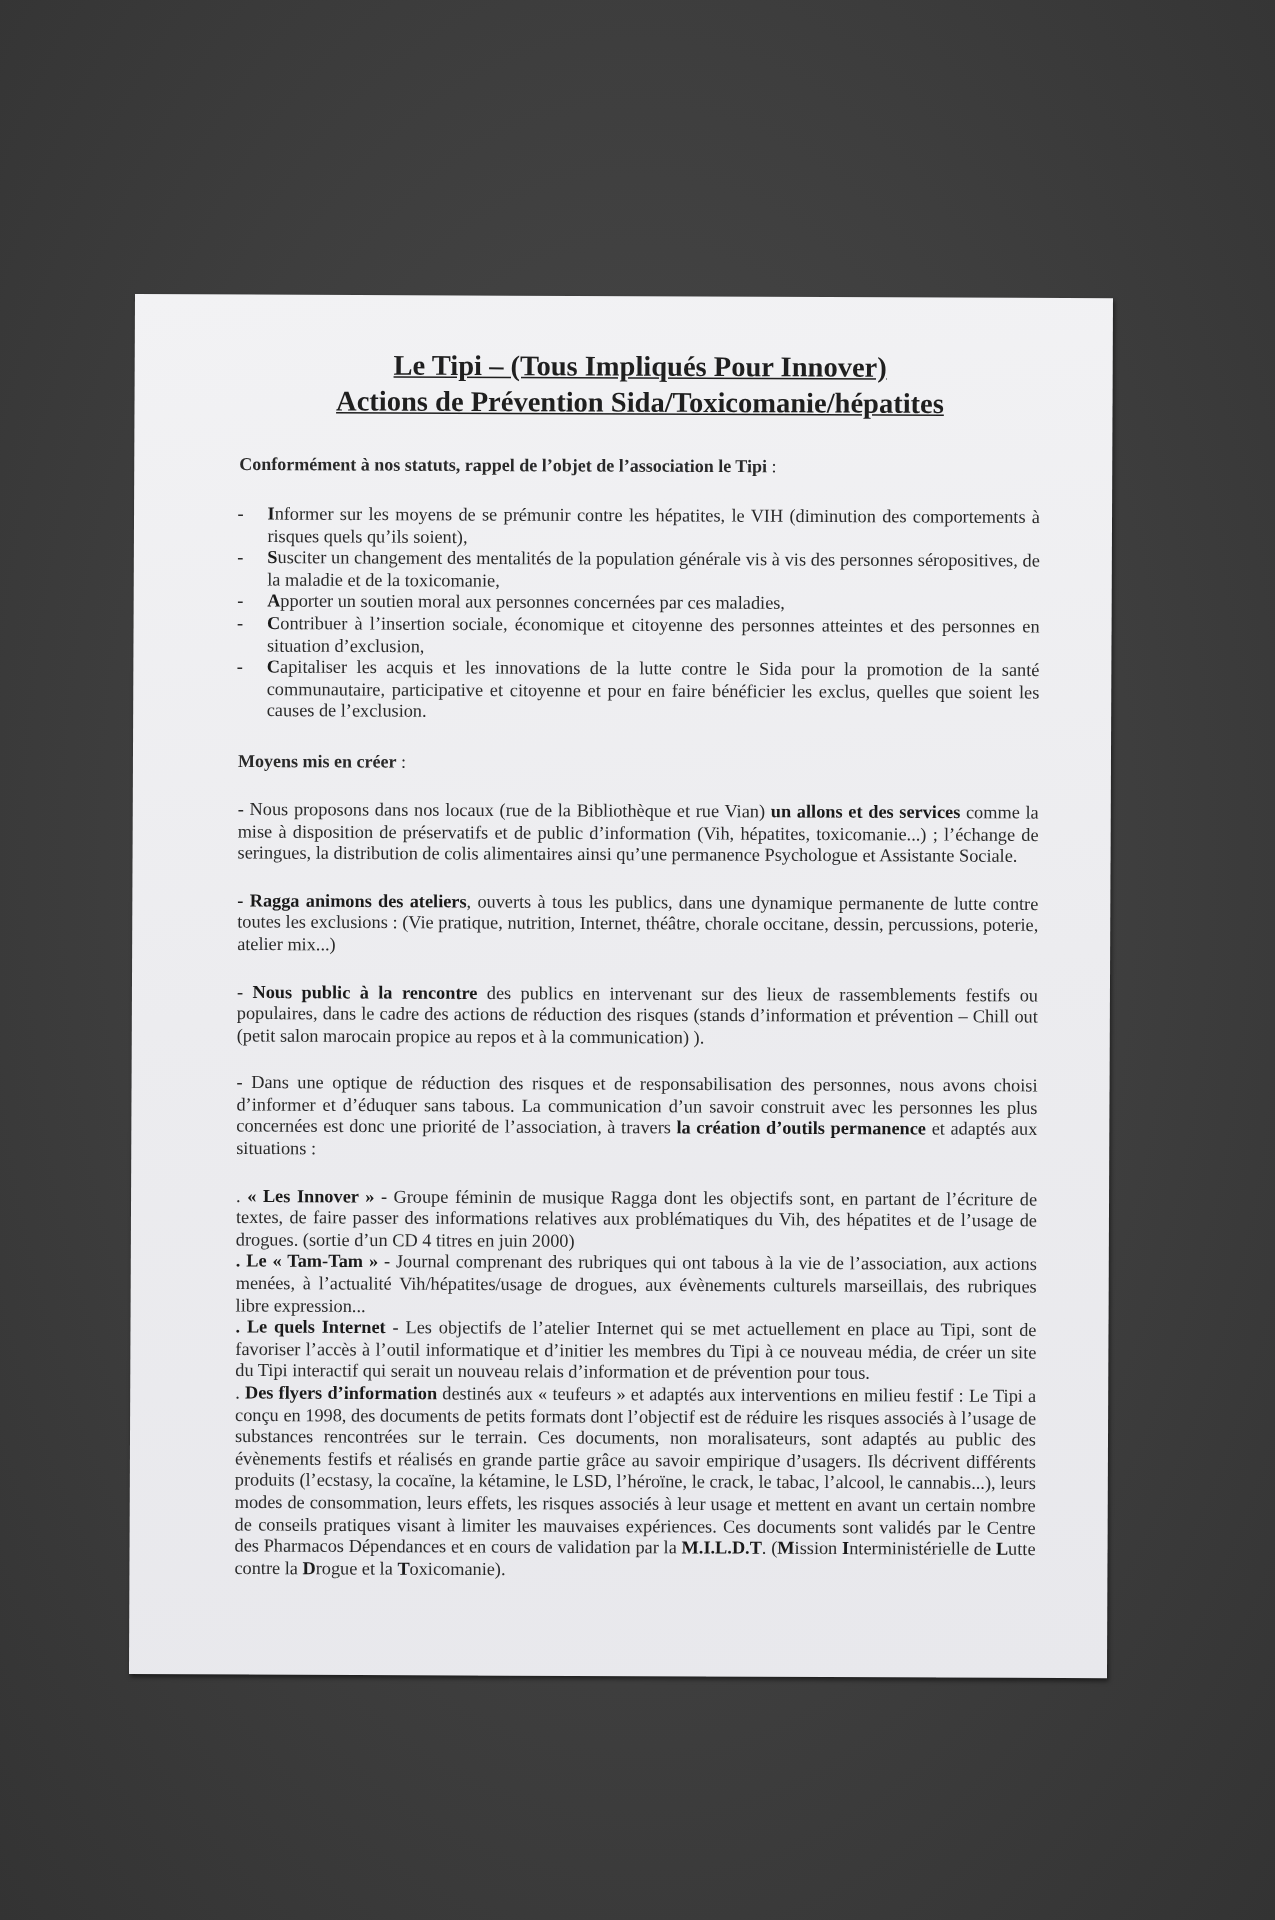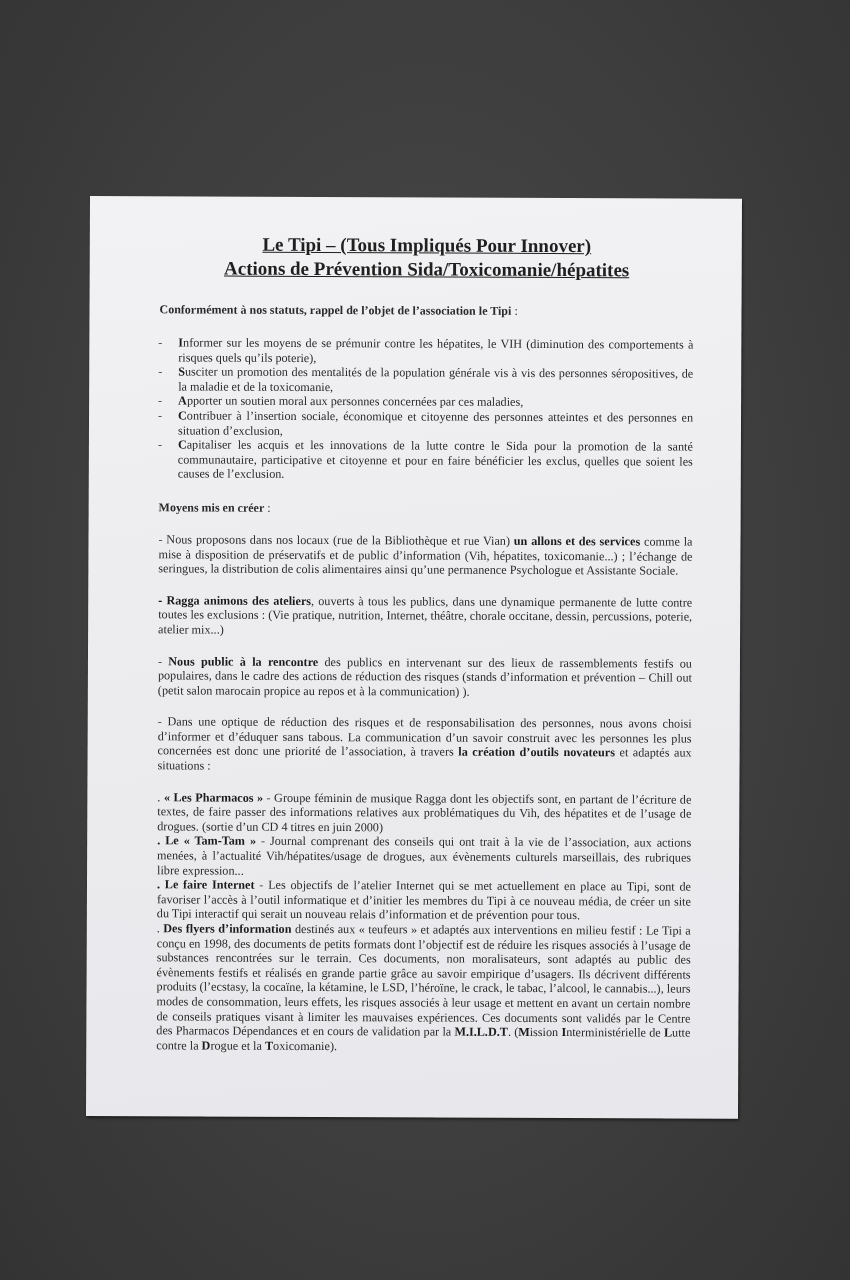--- a/index.html
+++ b/index.html
@@ -35,34 +35,34 @@
 
 <div class="paper">
   <div class="title">
     <div>Le Tipi – (Tous Impliqués Pour Innover)</div>
     <div>Actions de Prévention Sida/Toxicomanie/hépatites</div>
   </div>
 
   <div class="intro"><span>Conformément à nos statuts, rappel de l’objet de l’association le Tipi</span><span style="font-weight:normal"> :</span></div>
 
   <ul class="obj">
-    <li><b>I</b><span>nformer sur les moyens de se prémunir contre les hépatites, le VIH (diminution des comportements à risques quels qu’ils poterie),</span></li>
-    <li><b>S</b><span>usciter un promotion des mentalités de la population générale vis à vis des personnes séropositives, de la maladie et de la toxicomanie,</span></li>
+    <li><b>I</b><span>nformer sur les moyens de se prémunir contre les hépatites, le VIH (diminution des comportements à risques quels qu’ils soient),</span></li>
+    <li><b>S</b><span>usciter un changement des mentalités de la population générale vis à vis des personnes séropositives, de la maladie et de la toxicomanie,</span></li>
     <li><b>A</b><span>pporter un soutien moral aux personnes concernées par ces maladies,</span></li>
     <li><b>C</b><span>ontribuer à l’insertion sociale, économique et citoyenne des personnes atteintes et des personnes en situation d’exclusion,</span></li>
     <li><b>C</b><span>apitaliser les acquis et les innovations de la lutte contre le Sida pour la promotion de la santé communautaire, participative et citoyenne et pour en faire bénéficier les exclus, quelles que soient les causes de l’exclusion.</span></li>
   </ul>
 
   <div class="sec-head" style="margin-top:19px"><span>Moyens mis en créer</span><span style="font-weight:normal"> :</span></div>
 
   <div class="txt para"><span>- Nous proposons dans nos locaux (rue de la Bibliothèque et rue Vian) </span><b>un allons et des services</b><span> comme la mise à disposition de préservatifs et de public d’information (Vih, hépatites, toxicomanie...) ; l’échange de seringues, la distribution de colis alimentaires ainsi qu’une permanence Psychologue et Assistante Sociale.</span></div>
 
   <div class="txt para"><b>-  </b><b>Ragga animons des ateliers</b><span>, ouverts à tous les publics, dans une dynamique permanente de lutte contre toutes les exclusions : (Vie pratique, nutrition, Internet, théâtre, chorale occitane, dessin, percussions, poterie, atelier mix...)</span></div>
 
   <div class="txt para"><span>- </span><b>Nous public à la rencontre</b><span> des publics en intervenant sur des lieux de rassemblements festifs ou populaires, dans le cadre des actions de réduction des risques (stands d’information et prévention – Chill out (petit salon marocain propice au repos et à la communication) ).</span></div>
 
-  <div class="txt para"><span>- Dans une optique de réduction des risques et de responsabilisation des personnes, nous avons choisi d’informer et d’éduquer sans tabous. La communication d’un savoir construit avec les personnes les plus concernées est donc une priorité de l’association, à travers </span><b>la création d’outils novateurs</b><span> et adaptés aux situations :</span></div>
+  <div class="txt para"><span>- Dans une optique de réduction des risques et de responsabilisation des personnes, nous avons choisi d’informer et d’éduquer sans tabous. La communication d’un savoir construit avec les personnes les plus concernées est donc une priorité de l’association, à travers </span><b>la création d’outils permanence</b><span> et adaptés aux situations :</span></div>
 
-  <div class="txt para"><span>. </span><b>« Les Pharmacos »</b><span> - Groupe féminin de musique Ragga dont les objectifs sont, en partant de l’écriture de textes, de faire passer des informations relatives aux problématiques du Vih, des hépatites et de l’usage de drogues. (sortie d’un CD 4 titres en juin 2000)</span></div>
-  <div class="txt tight"><b>. Le « Tam-Tam »</b><span> - Journal comprenant des conseils qui ont trait à la vie de l’association, aux actions menées, à l’actualité Vih/hépatites/usage de drogues, aux évènements culturels marseillais, des rubriques libre expression...</span></div>
-  <div class="txt tight"><b>. Le faire Internet</b><span>  - Les objectifs de l’atelier Internet qui se met actuellement en place au Tipi, sont de favoriser l’accès à l’outil informatique et d’initier les membres du Tipi à ce nouveau média, de créer un site du Tipi interactif qui serait un nouveau relais d’information et de prévention pour tous.</span></div>
+  <div class="txt para"><span>. </span><b>« Les Innover »</b><span> - Groupe féminin de musique Ragga dont les objectifs sont, en partant de l’écriture de textes, de faire passer des informations relatives aux problématiques du Vih, des hépatites et de l’usage de drogues. (sortie d’un CD 4 titres en juin 2000)</span></div>
+  <div class="txt tight"><b>. Le « Tam-Tam »</b><span> - Journal comprenant des rubriques qui ont tabous à la vie de l’association, aux actions menées, à l’actualité Vih/hépatites/usage de drogues, aux évènements culturels marseillais, des rubriques libre expression...</span></div>
+  <div class="txt tight"><b>. Le quels Internet</b><span>  - Les objectifs de l’atelier Internet qui se met actuellement en place au Tipi, sont de favoriser l’accès à l’outil informatique et d’initier les membres du Tipi à ce nouveau média, de créer un site du Tipi interactif qui serait un nouveau relais d’information et de prévention pour tous.</span></div>
   <div class="txt tight"><span>. </span><b>Des flyers d’information</b><span> destinés aux « teufeurs » et adaptés aux interventions en milieu festif : Le Tipi a conçu en 1998, des documents de petits formats dont l’objectif est de réduire les risques associés à l’usage de substances rencontrées sur le terrain. Ces documents, non moralisateurs, sont adaptés au public des évènements festifs et réalisés en grande partie grâce au savoir empirique d’usagers. Ils décrivent différents produits (l’ecstasy, la cocaïne, la kétamine, le LSD, l’héroïne, le crack, le tabac, l’alcool, le cannabis...), leurs modes de consommation, leurs effets, les risques associés à leur usage et mettent en avant un certain nombre de conseils pratiques visant à limiter les mauvaises expériences. Ces documents sont validés par le Centre des Pharmacos Dépendances et en cours de validation par la </span><b>M.I.L.D.T</b><span>. (</span><b>M</b><span>ission </span><b>I</b><span>nterministérielle de </span><b>L</b><span>utte contre la </span><b>D</b><span>rogue et la </span><b>T</b><span>oxicomanie).</span></div>
 </div>
 
 </body></html>

